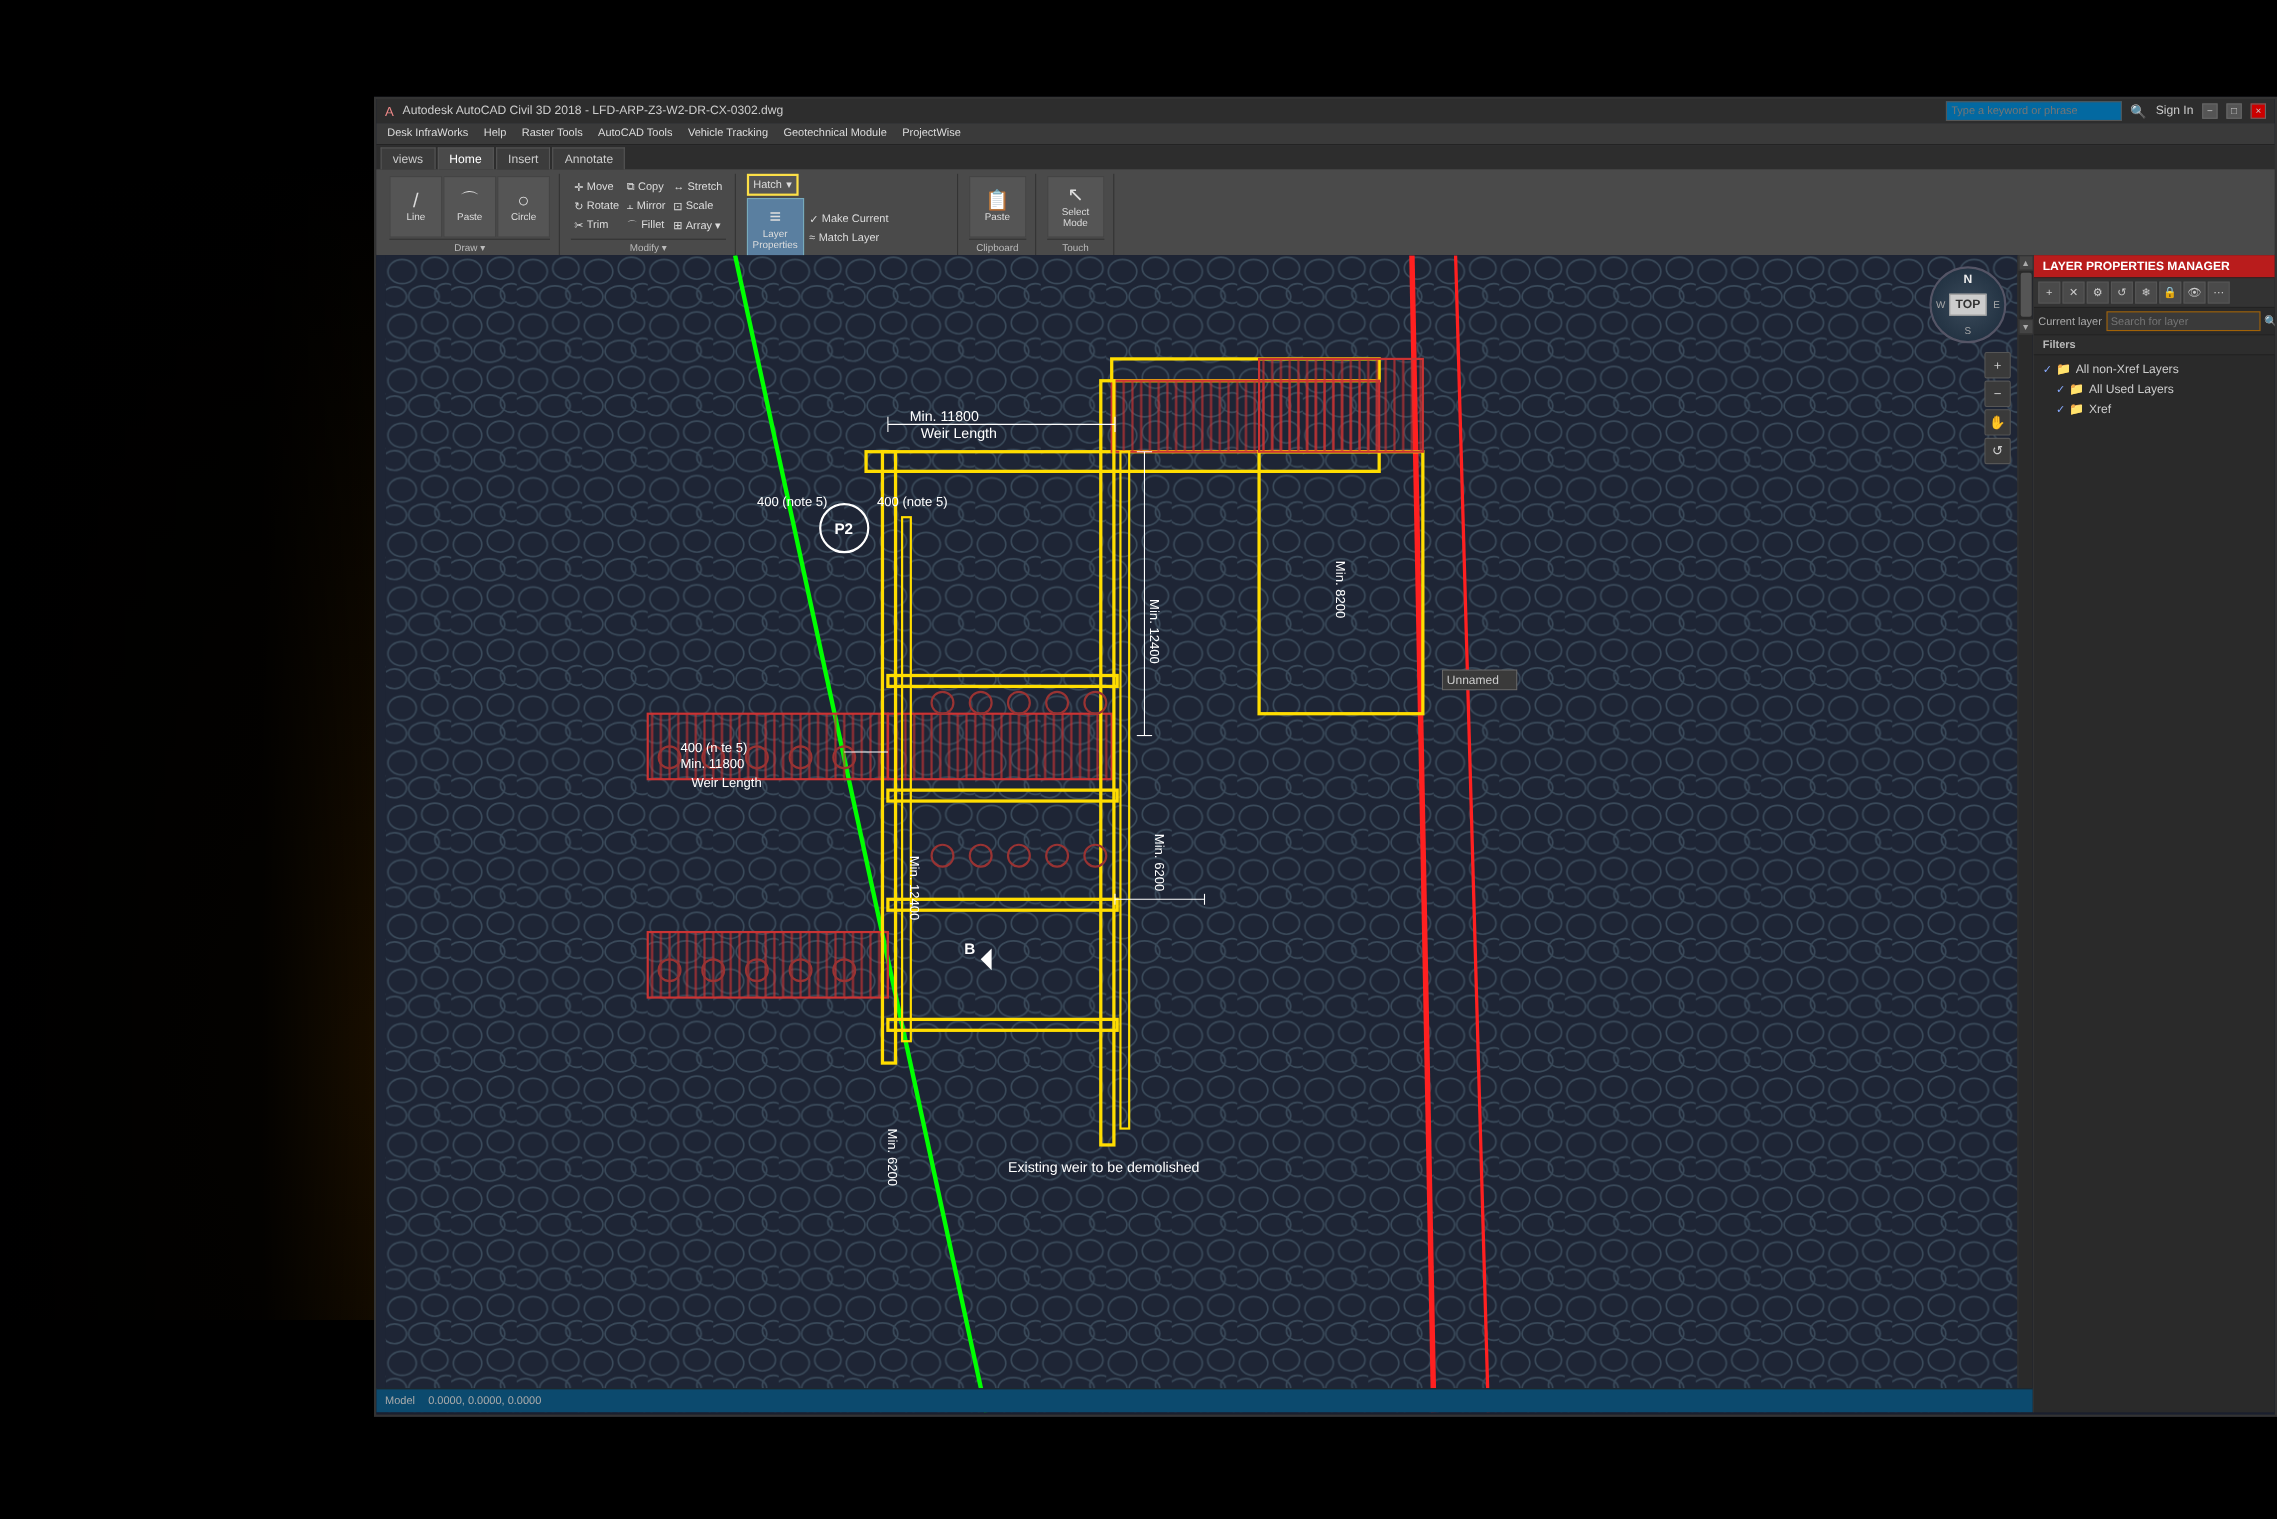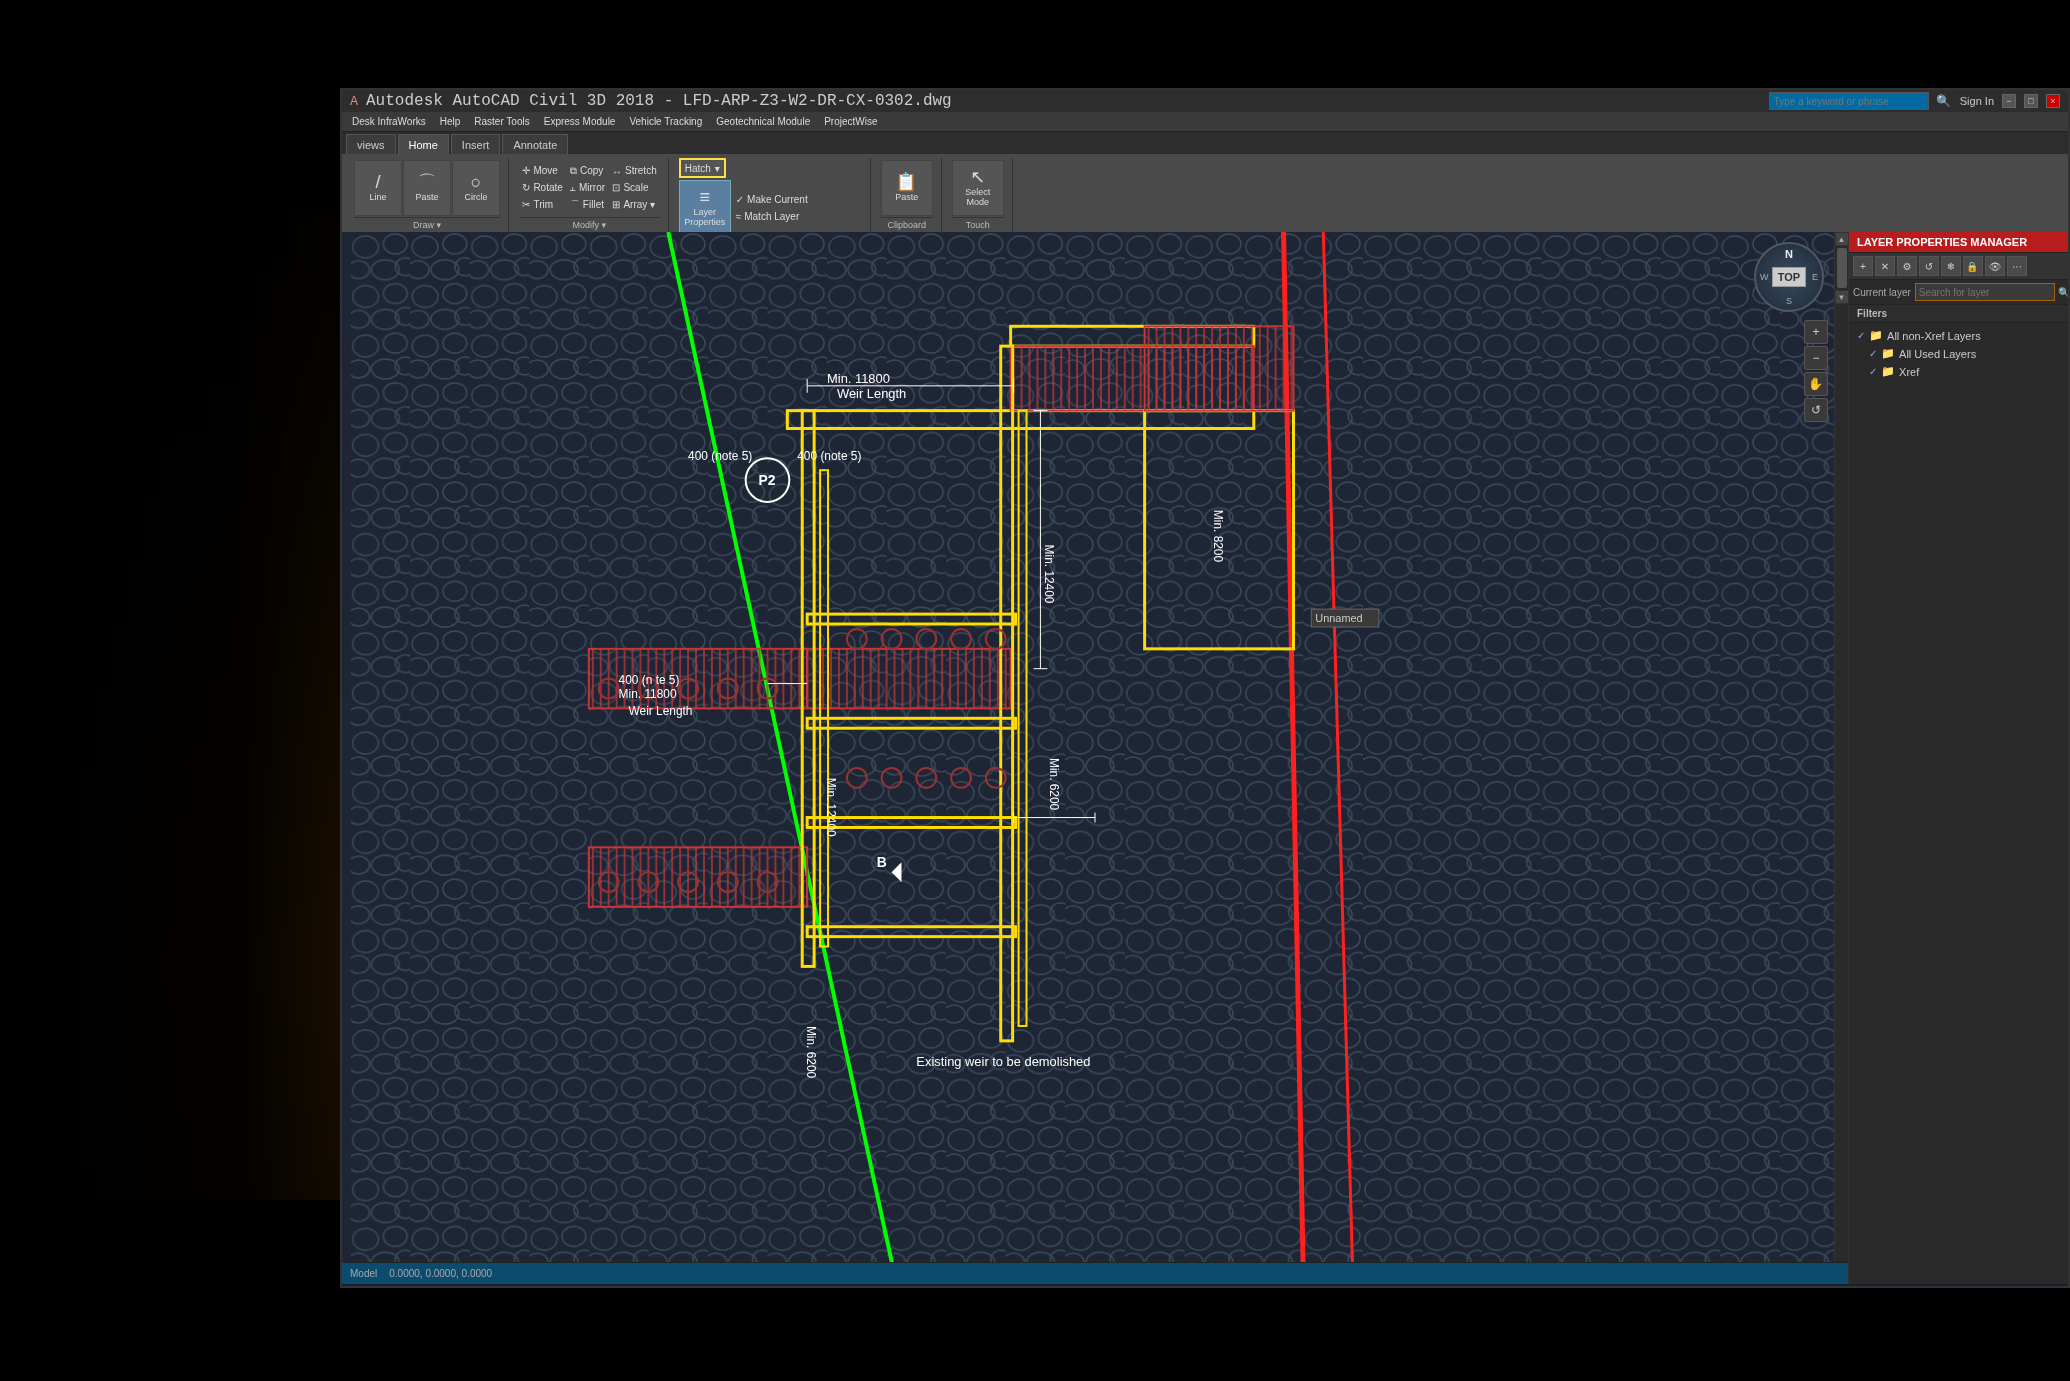--- a/index.html
+++ b/index.html
@@ -412,37 +412,37 @@
 </head>
 <body>
 
 <div class="bg-overlay"></div>
 
 <div class="monitor">
 
   <div class="title-bar">
     <div class="title-bar-left">
       <span style="color:#e88;font-size:12px;">A</span>
-      <span style="font-size:16px;color:#ccc;font-family:Liberation Mono, monospace;">Autodesk AutoCAD Civil 3D 2018 - LFD-ARP-Z3-W2-DR-CX-0302.dwg</span>
+      <span style="font-size:11px;color:#ccc;">Autodesk AutoCAD Civil 3D 2018 - LFD-ARP-Z3-W2-DR-CX-0302.dwg</span>
     </div>
     <div style="display:flex;align-items:center;gap:8px;">
       <input class="search-box" type="text" placeholder="Type a keyword or phrase" style="">
       <span style="color:#aaa;font-size:12px;">🔍</span>
       <span style="color:#ccc;font-size:11px;cursor:pointer;">Sign In</span>
       <div class="title-btn">−</div>
       <div class="title-btn">□</div>
       <div class="title-btn" style="background:#c00;">×</div>
     </div>
   </div>
 
   <div style="height:20px;background:#3a3a3a;display:flex;align-items:center;padding:0 4px;gap:2px;border-bottom:1px solid #222;">
     <span style="font-size:10px;color:#ddd;padding:0 6px;cursor:pointer;">Desk InfraWorks</span>
     <span style="font-size:10px;color:#ddd;padding:0 6px;cursor:pointer;">Help</span>
     <span style="font-size:10px;color:#ddd;padding:0 6px;cursor:pointer;">Raster Tools</span>
-    <span style="font-size:10px;color:#ddd;padding:0 6px;cursor:pointer;">Express Module</span>
+    <span style="font-size:10px;color:#ddd;padding:0 6px;cursor:pointer;">AutoCAD Tools</span>
     <span style="font-size:10px;color:#ddd;padding:0 6px;cursor:pointer;">Vehicle Tracking</span>
     <span style="font-size:10px;color:#ddd;padding:0 6px;cursor:pointer;">Geotechnical Module</span>
     <span style="font-size:10px;color:#ddd;padding:0 6px;cursor:pointer;">ProjectWise</span>
   </div>
 
   <div class="ribbon">
 
     <div class="ribbon-tabs">
       <div class="ribbon-tab">views</div>
       <div class="ribbon-tab active">Home</div>

